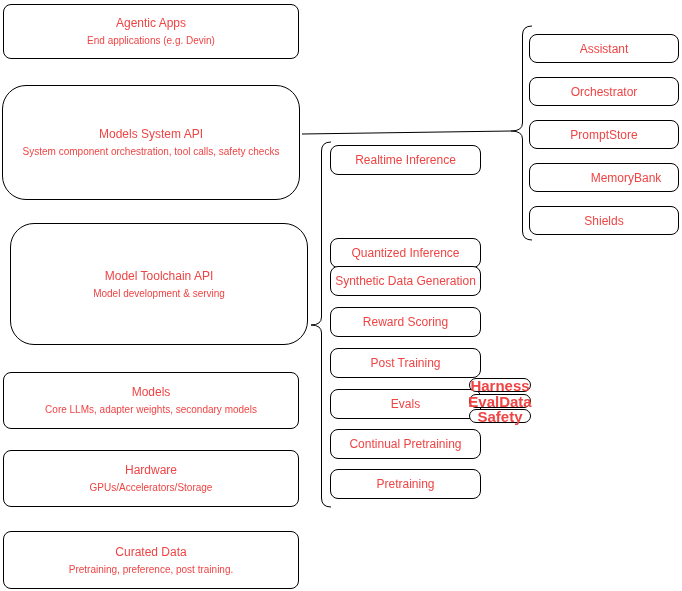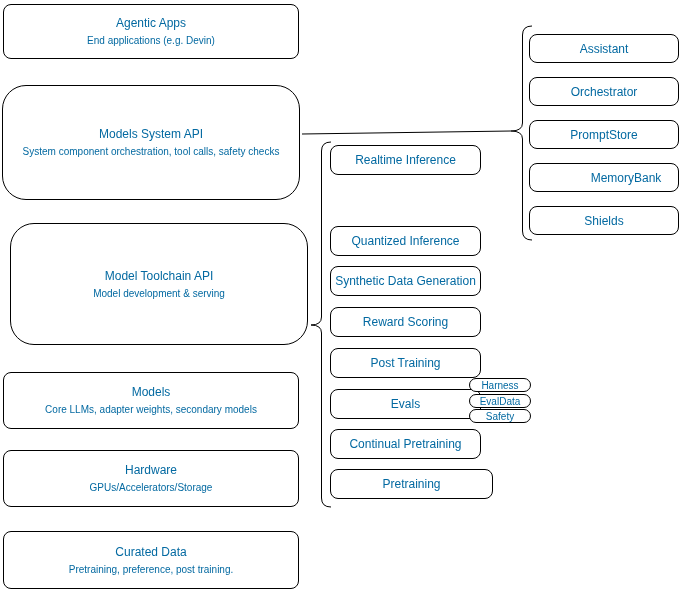--- a/index.html
+++ b/index.html
@@ -2,21 +2,21 @@
 <html><head>
 <meta charset="utf-8">
 <style>
   html, body { margin: 0; padding: 0; background: #ffffff; }
   .canvas {
     position: relative;
     width: 682px;
     height: 591px;
     background: #ffffff;
     font-family: "Liberation Sans", sans-serif;
-    color: #0369a1;
+    color: #ef4444;
     overflow: hidden;
   }
   .connectors {
     position: absolute;
     left: 0; top: 0;
     width: 682px; height: 591px;
   }
   .connectors path {
     fill: none;
     stroke: #000000;
@@ -50,22 +50,23 @@
   }
   .pill {
     position: absolute;
     box-sizing: border-box;
     border: 1px solid #000000;
     border-radius: 7px;
     background: #ffffff;
     display: flex;
     align-items: center;
     justify-content: center;
-    font-size: 10px;
+    font-size: 15px;
     z-index: 3;
+    font-weight: bold;
   }
 </style>
 </head>
 <body>
 
 <div class="canvas">
 
   <svg class="connectors" viewBox="0 0 682 591" aria-hidden="true">
     <path d="M302 134 L511 131"></path>
     <path d="M331 142 Q321.5 142 321.5 151 L321.5 317 Q321.5 325 311 325 Q321.5 325 321.5 333 L321.5 498 Q321.5 507 331 507"></path>
@@ -96,27 +97,27 @@
     <div class="title">Hardware</div>
     <div class="subtitle">GPUs/Accelerators/Storage</div>
   </div>
 
   <div class="node" style="left:3px; top:531px; width:296px; height:58px; border-radius:8px;">
     <div class="title">Curated Data</div>
     <div class="subtitle">Pretraining, preference, post training.</div>
   </div>
 
   <div class="sbox" style="left:330px; top:145px; width:151px; height:30px;">Realtime Inference</div>
-  <div class="sbox" style="left:330px; top:226px; width:151px; height:30px;">Quantized Inference</div>
+  <div class="sbox" style="left:330px; top:238px; width:151px; height:30px;">Quantized Inference</div>
   <div class="sbox" style="left:330px; top:307px; width:151px; height:30px;">Reward Scoring</div>
   <div class="sbox" style="left:330px; top:266px; width:151px; height:30px;">Synthetic Data Generation</div>
   <div class="sbox" style="left:330px; top:348px; width:151px; height:30px;">Post Training</div>
   <div class="sbox" style="left:330px; top:389px; width:151px; height:30px;">Evals</div>
   <div class="sbox" style="left:330px; top:429px; width:151px; height:30px;">Continual Pretraining</div>
-  <div class="sbox" style="left:330px; top:469px; width:163px; height:30px;">Pretraining</div>
+  <div class="sbox" style="left:330px; top:469px; width:151px; height:30px;">Pretraining</div>
 
   <div class="pill" style="left:469px; top:378px; width:62px; height:14px;">Harness</div>
   <div class="pill" style="left:469px; top:394px; width:62px; height:14px;">EvalData</div>
   <div class="pill" style="left:469px; top:409px; width:62px; height:14px;">Safety</div>
 
   <div class="sbox" style="left:529px; top:34px; width:150px; height:29px;">Assistant</div>
   <div class="sbox" style="left:529px; top:77px; width:150px; height:29px;">Orchestrator</div>
   <div class="sbox" style="left:529px; top:120px; width:150px; height:29px;">PromptStore</div>
   <div class="sbox" style="left:529px; top:163px; width:150px; height:29px;padding-left:44px;">MemoryBank</div>
   <div class="sbox" style="left:529px; top:206px; width:150px; height:29px;">Shields</div>

